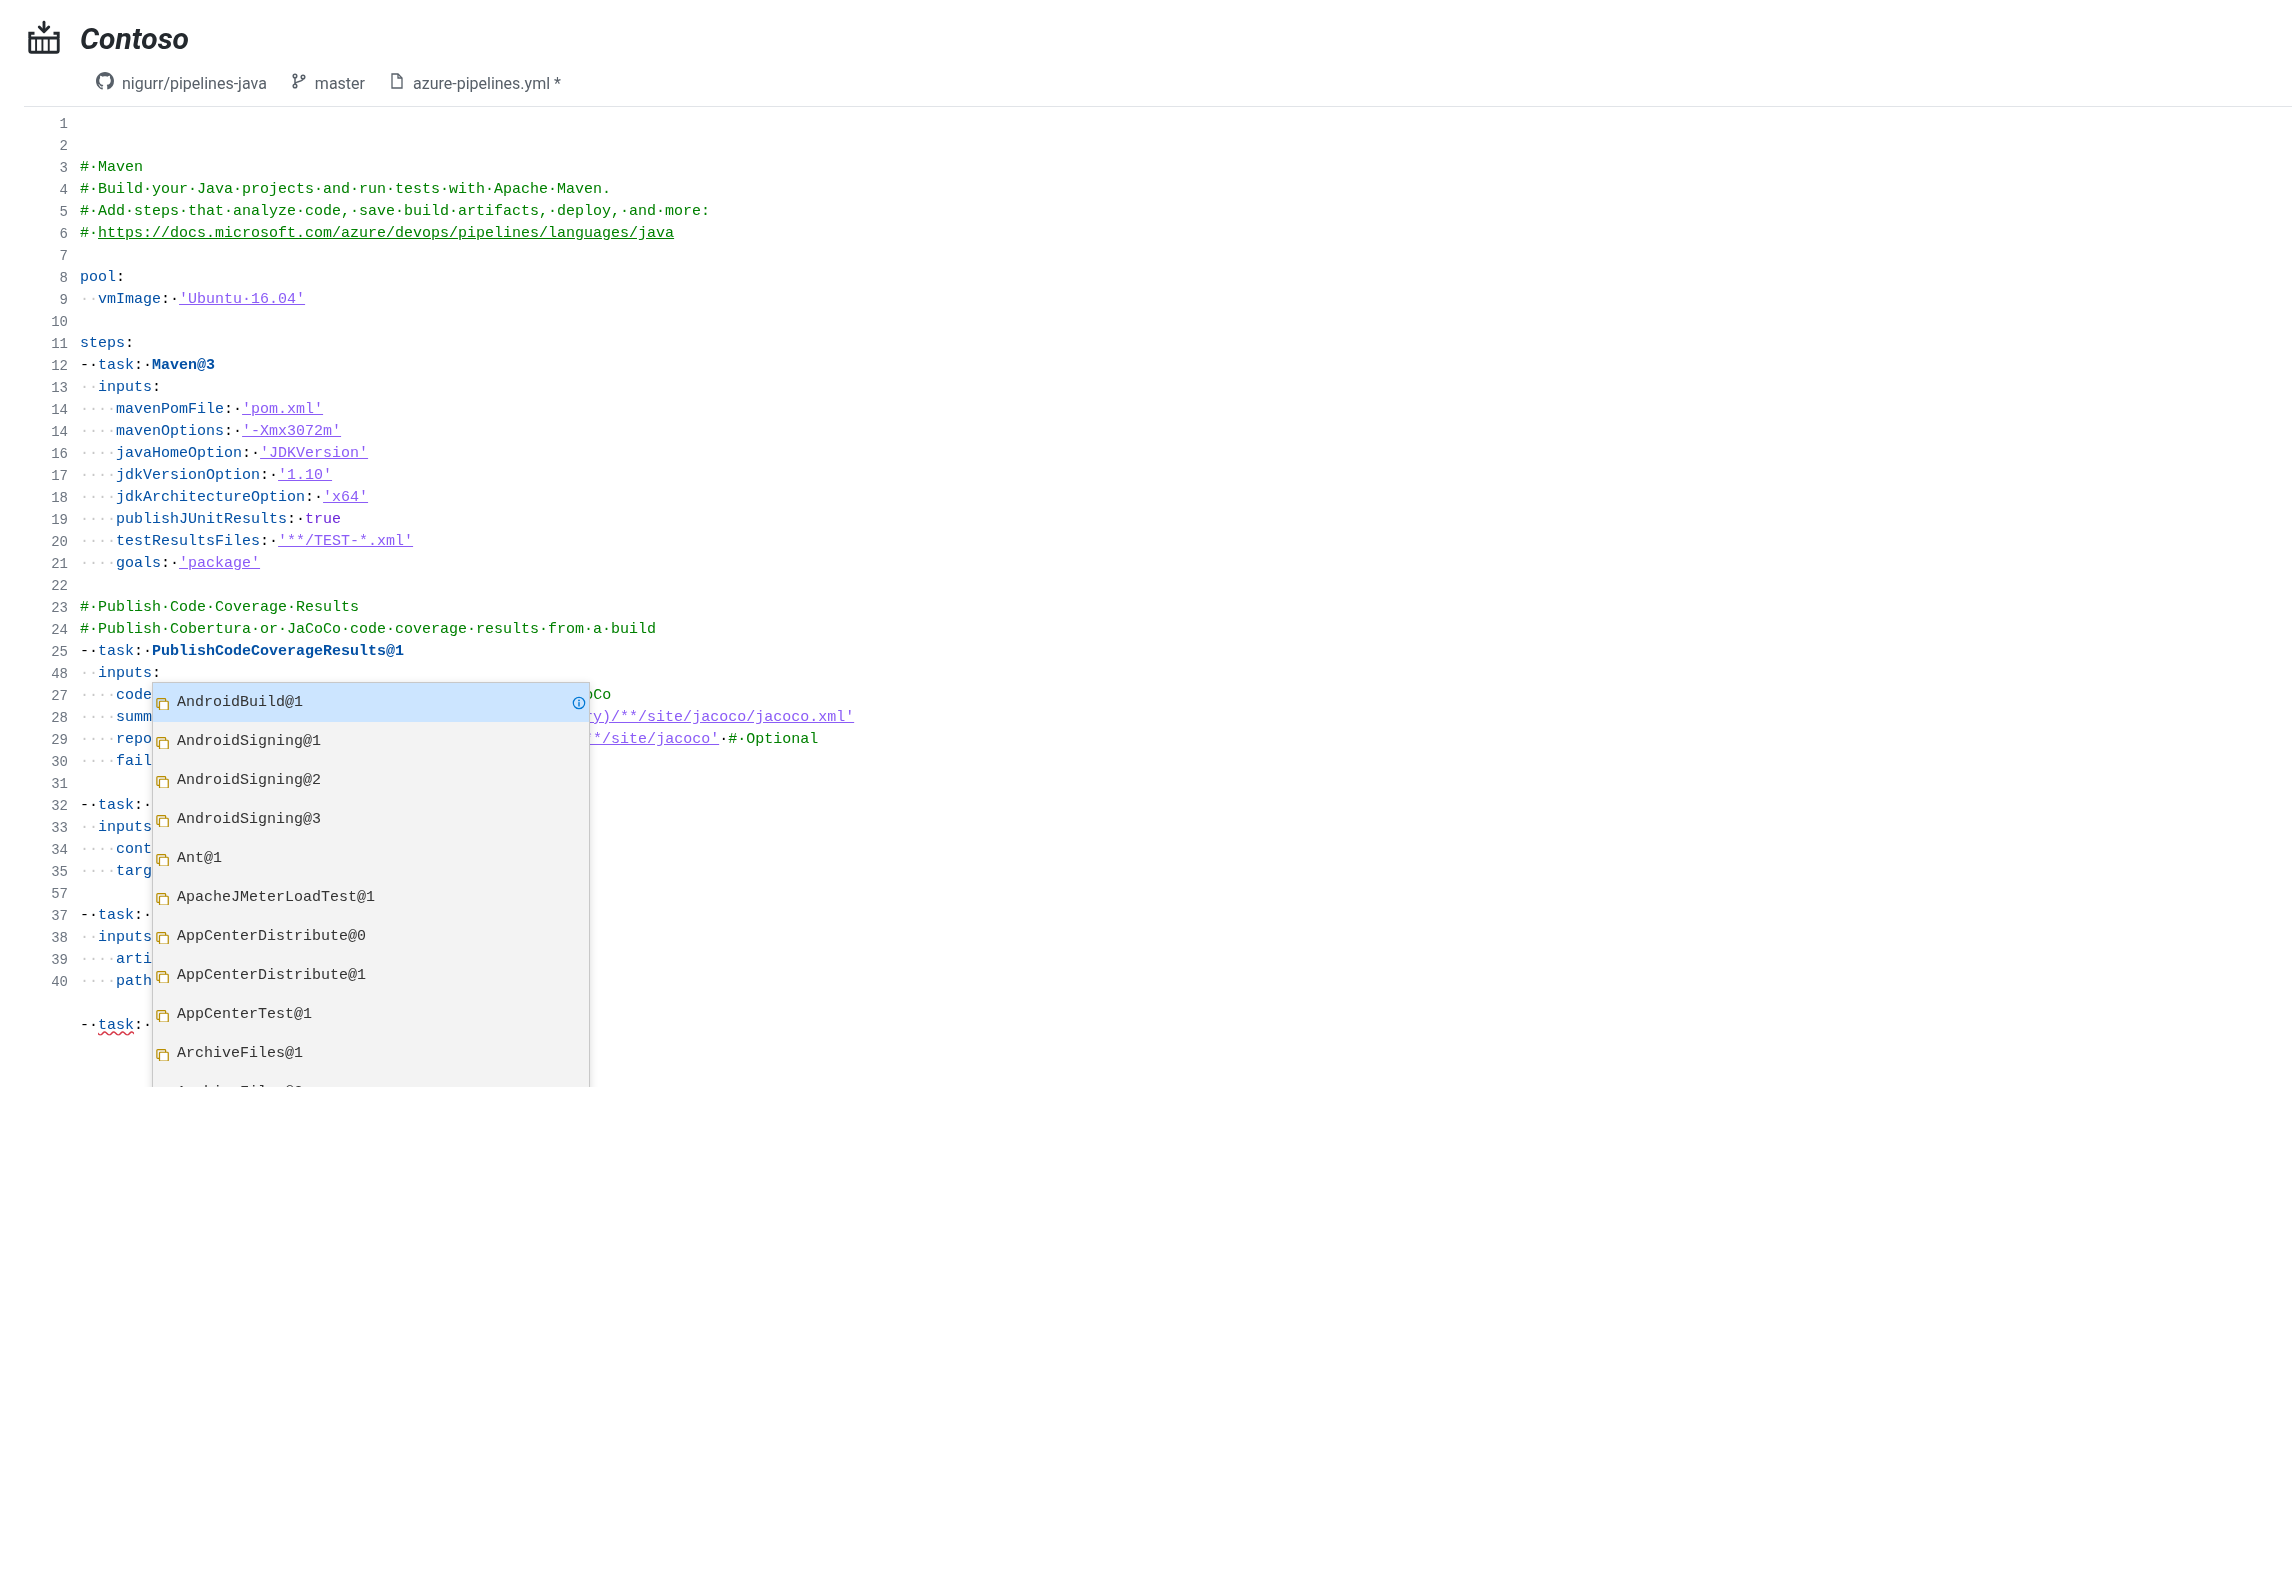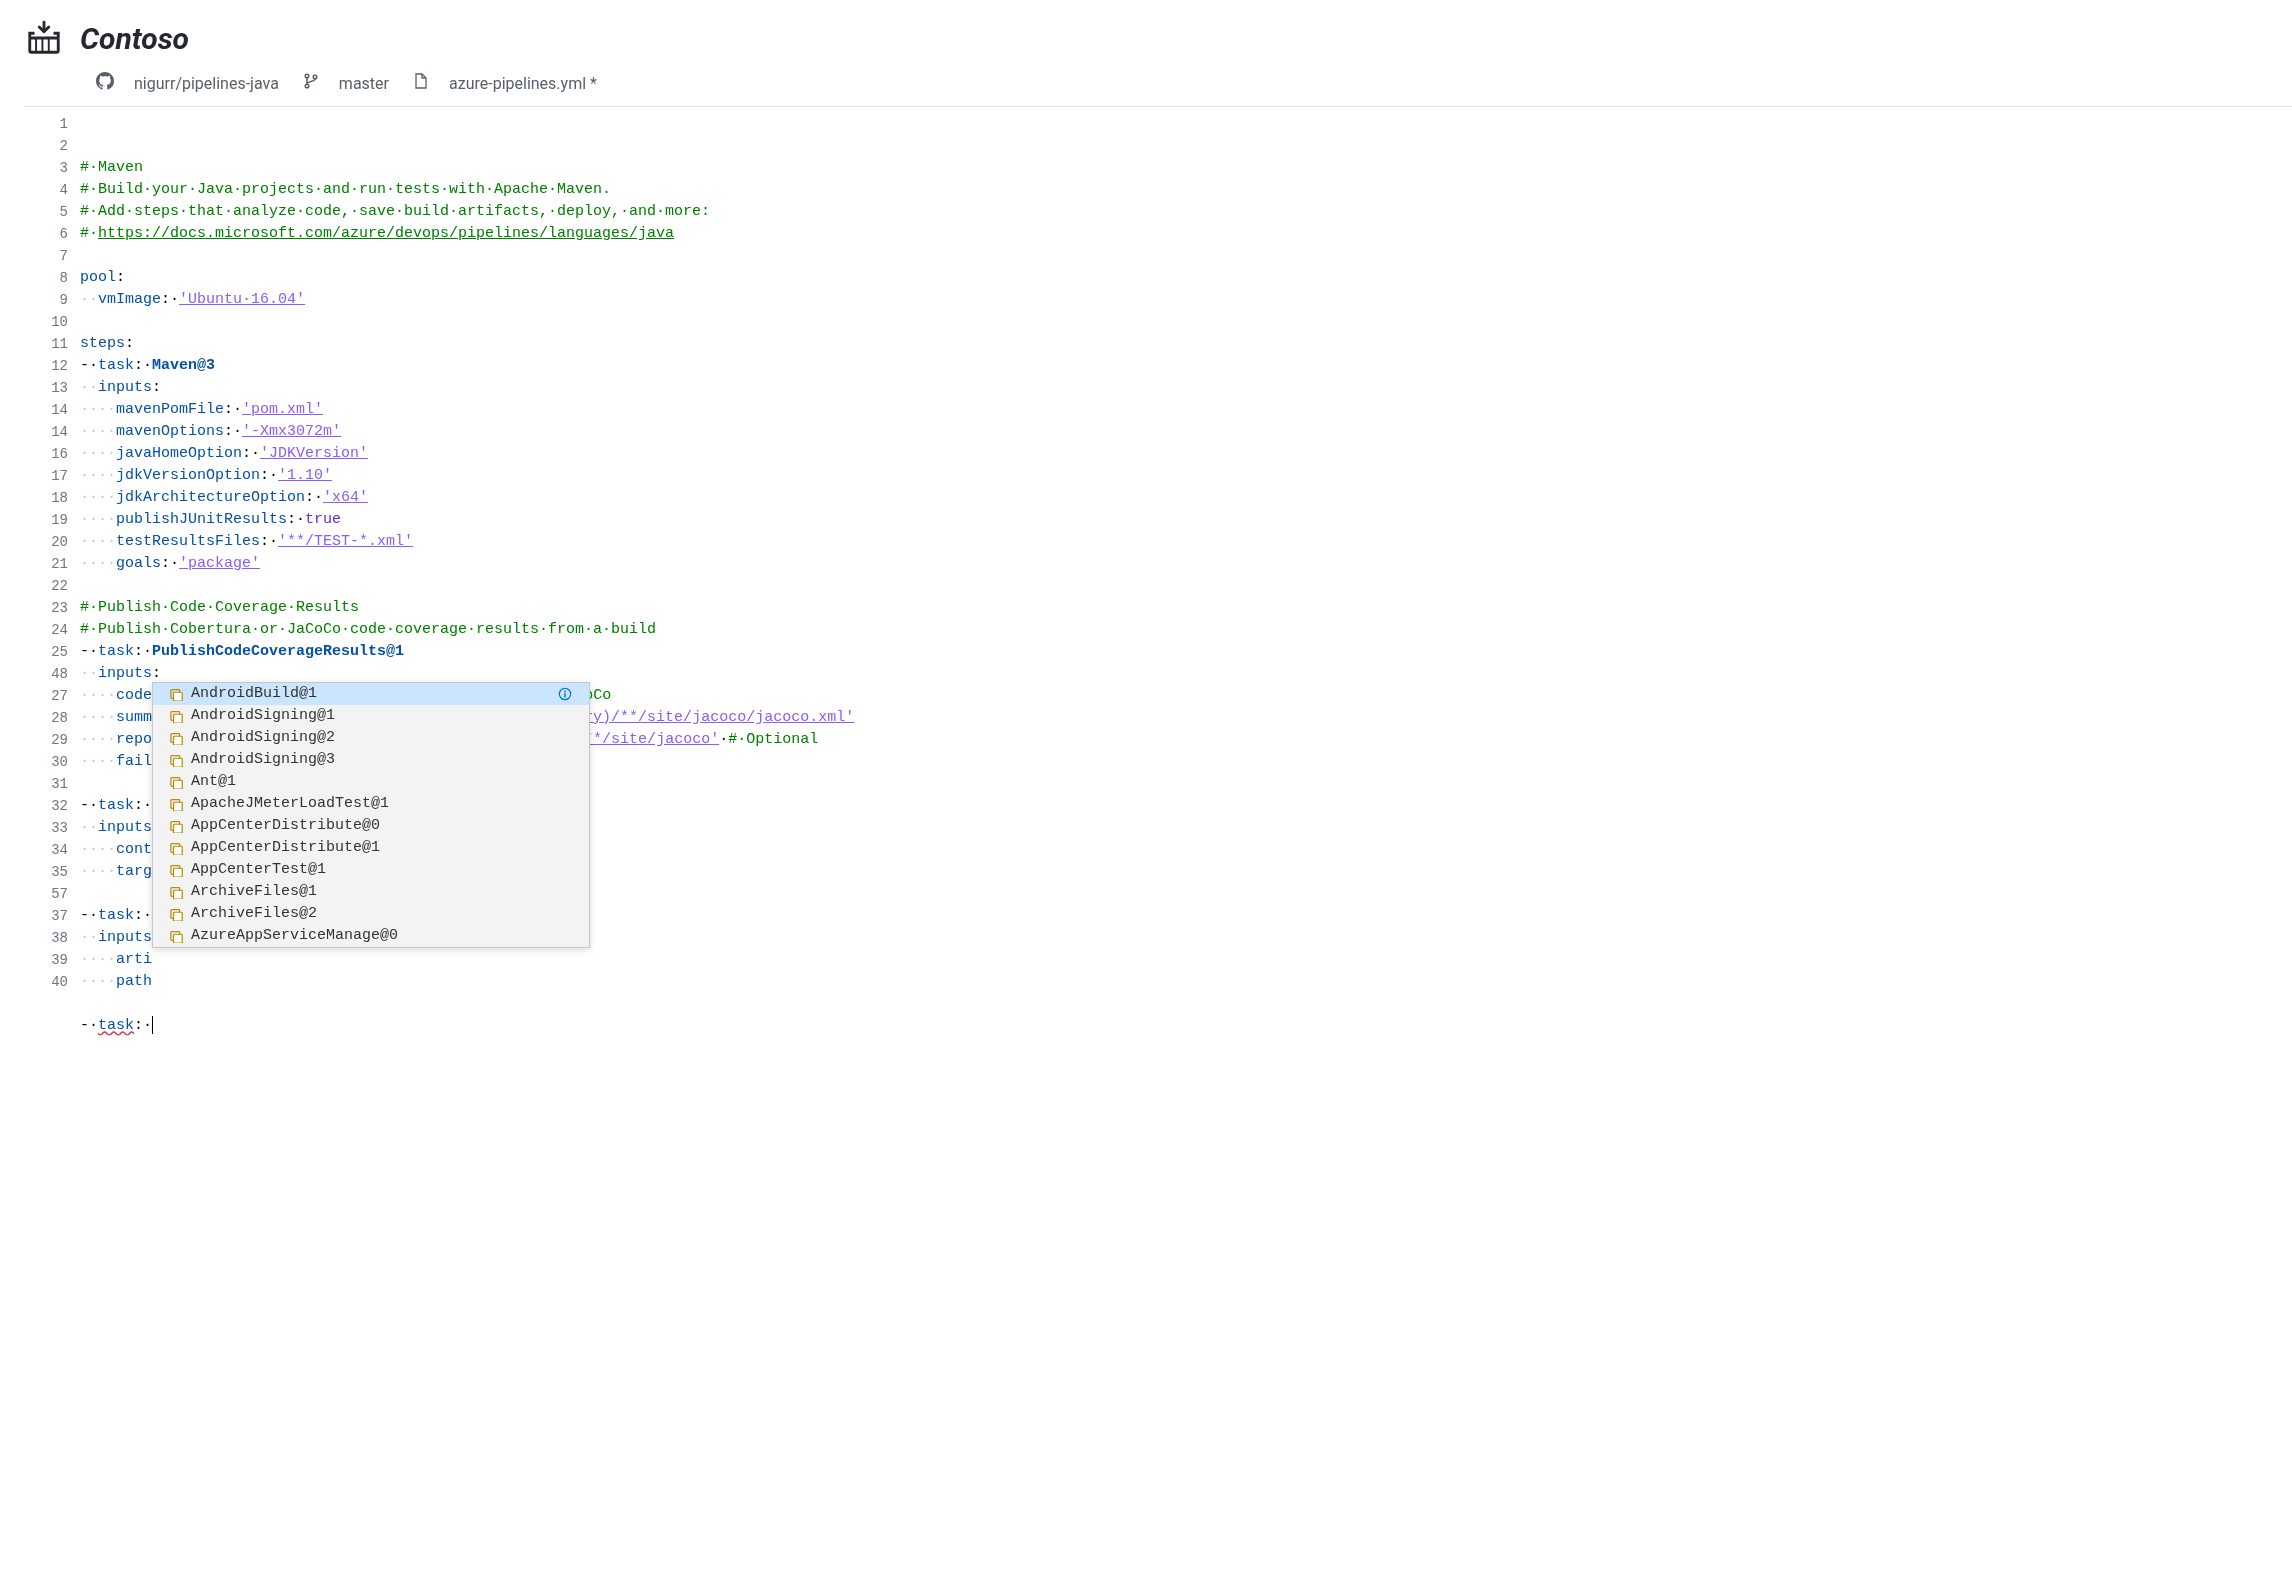--- a/index.html
+++ b/index.html
@@ -32,21 +32,21 @@
     display: flex;
     align-items: center;
     gap: 24px;
     padding: 6px 24px 12px 96px;
     color: #586069;
     font-size: 16px;
   }
   .breadcrumb-item {
     display: flex;
     align-items: center;
-    gap: 20px;
+    gap: 8px;
   }
   .breadcrumb-item svg { flex-shrink: 0; }
   .editor-wrap {
     border-top: 1px solid #e1e4e8;
     margin-left: 24px;
     display: flex;
     font-family: "SFMono-Regular", Consolas, "Liberation Mono", Menlo, monospace;
     font-size: 15px;
     line-height: 22px;
     position: relative;
@@ -84,22 +84,22 @@
     border: 1px solid #c8c8c8;
     box-shadow: 0 2px 8px rgba(0,0,0,0.15);
     font-family: "SFMono-Regular", Consolas, "Liberation Mono", Menlo, monospace;
     font-size: 15px;
     z-index: 10;
   }
   .ac-item {
     display: flex;
     align-items: center;
     gap: 6px;
-    padding: 0 16px;
-    height: 22px;
+    padding: 0 2px;
+    height: 39px;
     line-height: 22px;
     color: #333;
   }
   .ac-item.selected {
     background: #cce5ff;
   }
   .ac-icon {
     width: 16px;
     height: 16px;
     display: inline-flex;

